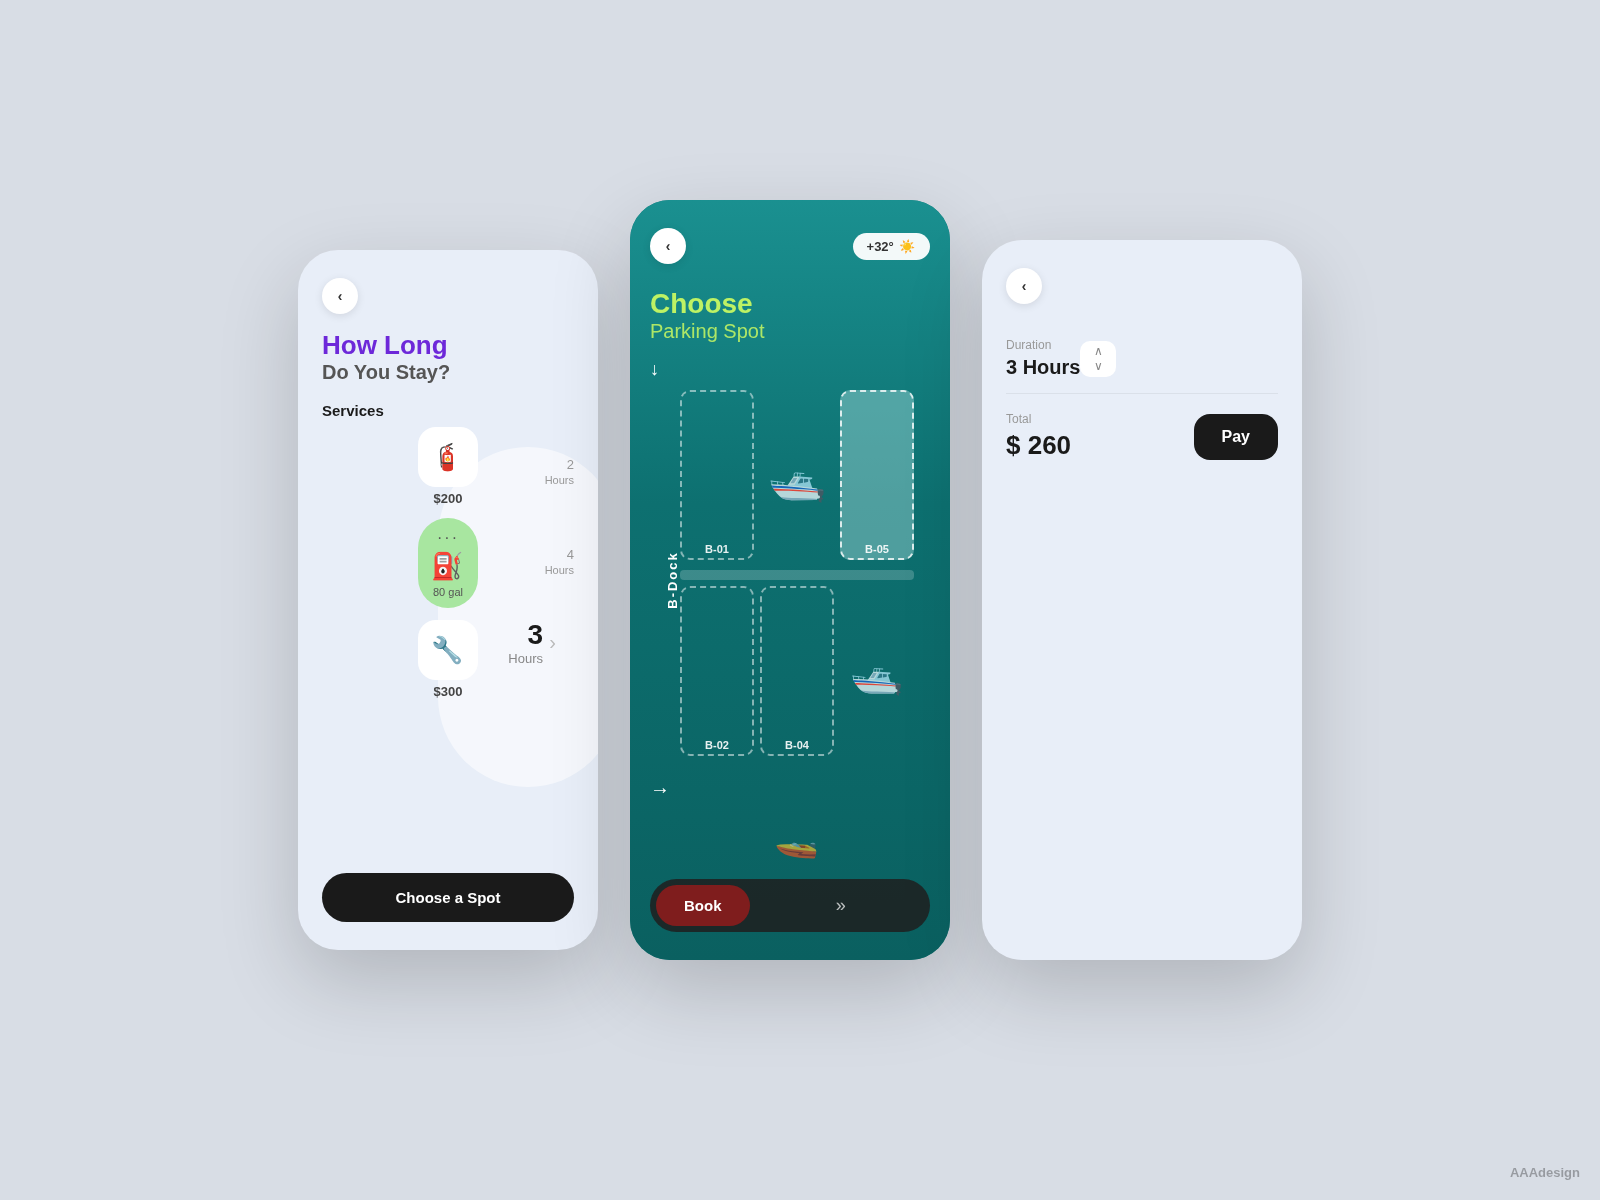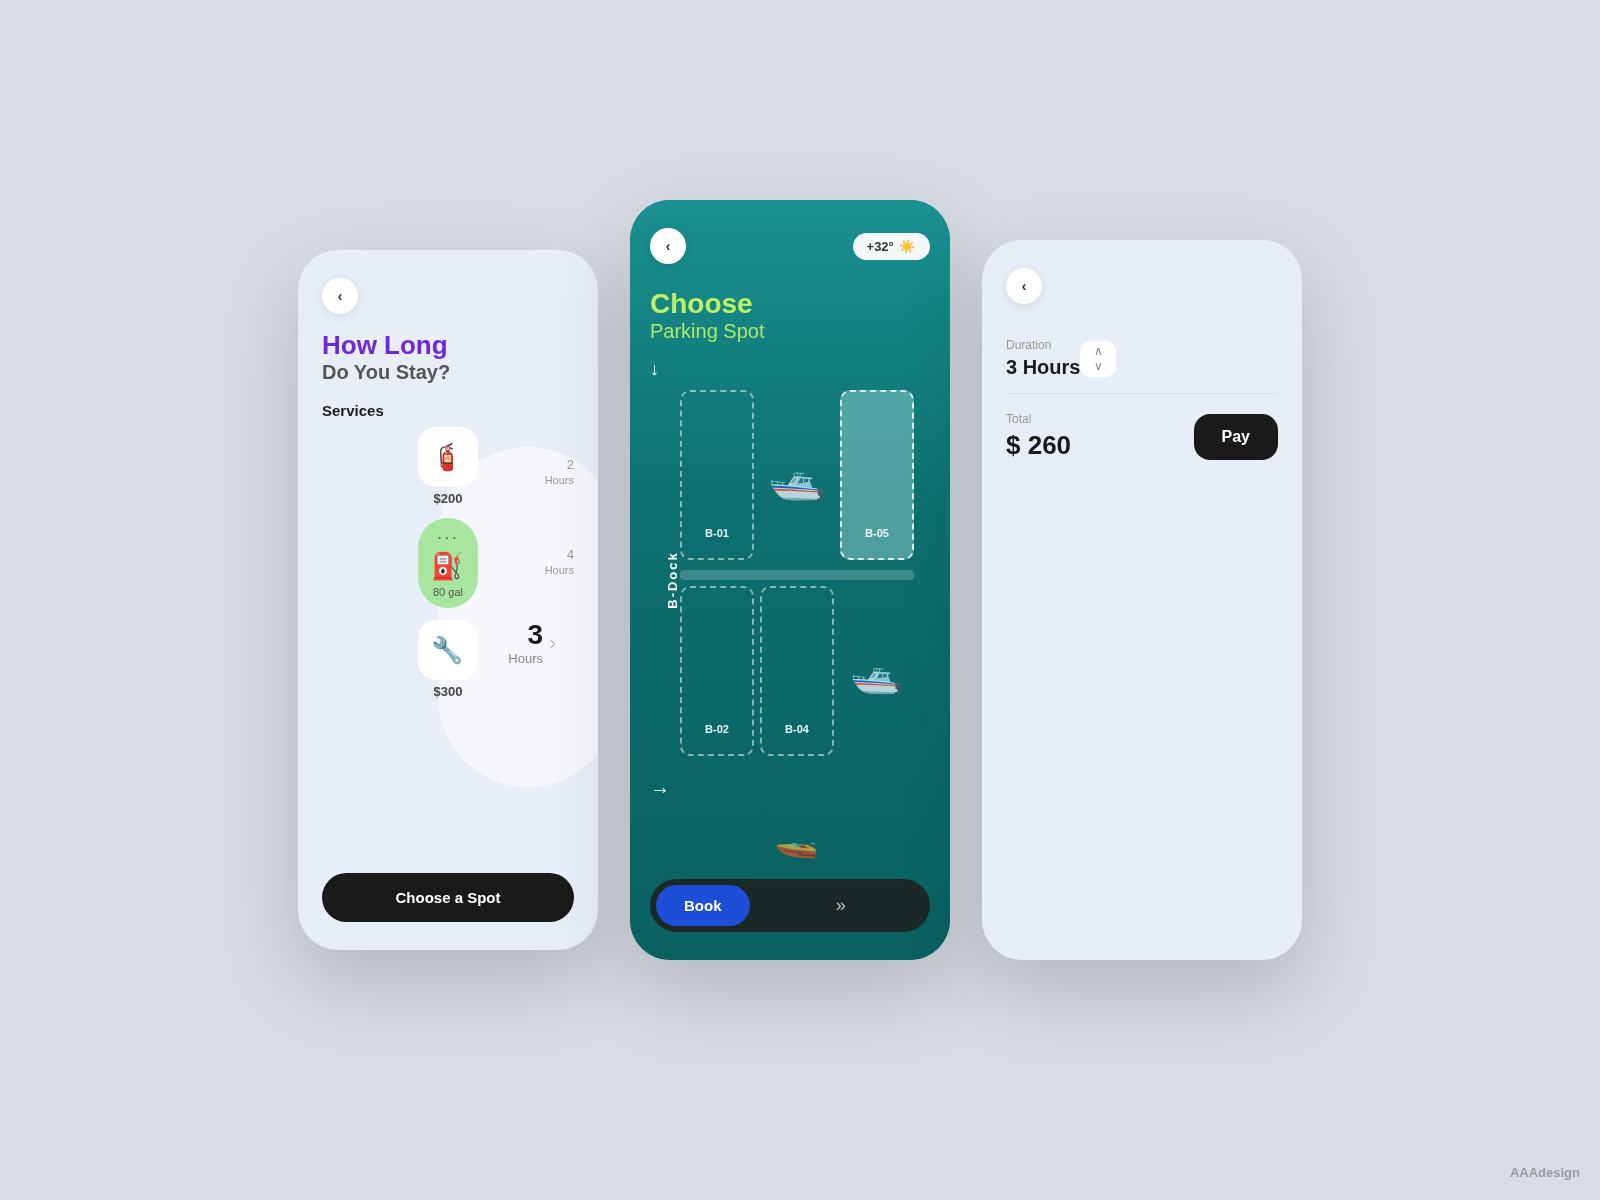--- a/index.html
+++ b/index.html
@@ -298,21 +298,21 @@
       border: none;
       background: transparent;
       overflow: visible;
     }
     .spot.selected {
       background: rgba(180,230,230,0.4);
       border-color: rgba(255,255,255,0.8);
     }
     .spot-label {
       position: absolute;
-      bottom: 19px;
+      bottom: 3px;
       left: 50%;
       transform: translateX(-50%);
       font-size: 11px;
       color: rgba(255,255,255,0.9);
       font-weight: 600;
       white-space: nowrap;
       margin-top: 39px;
     }
     .divider-h {
       position: relative;
@@ -336,21 +336,21 @@
     }
     .book-slider {
       background: rgba(30,30,30,0.85);
       border-radius: 40px;
       display: flex;
       align-items: center;
       padding: 6px;
       gap: 8px;
     }
     .book-btn {
-      background: #1d4ed8;
+      background: #7f1d1d;
       color: #fff;
       border: none;
       border-radius: 32px;
       padding: 12px 28px;
       font-size: 15px;
       font-weight: 700;
       cursor: pointer;
     }
     .slide-arrow {
       flex: 1;

